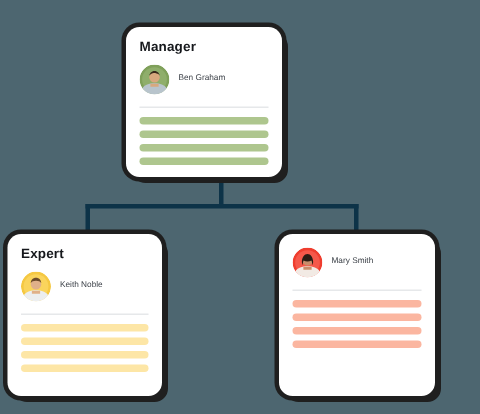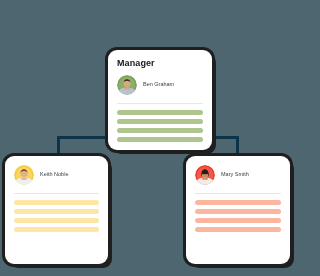--- a/index.html
+++ b/index.html
@@ -38,21 +38,21 @@
   
   .card {
     position: absolute;
     background: #ffffff;
     border-radius: 9px;
     box-shadow: 4px 4px 0 0 #1f1f1f, 0 0 0 3px #1f1f1f;
     box-sizing: border-box;
     padding: 9px 9px 10px 9px;
     overflow: hidden;
   }
-  .card-manager    { left: 108px; top: 18px;  width: 104px; height: 100px; margin-top: 32px; }
+  .card-manager    { left: 84px; top: 18px;  width: 104px; height: 100px; }
   .card-expert     { left: 5px;  top: 156px; width: 103px; height: 108px; }
   .card-specialist { left: 186px; top: 156px; width: 104px; height: 108px; }
 
   .card-title {
     font-size: 9px;
     font-weight: bold;
     color: #16181c;
     letter-spacing: 0.1px;
     margin: 0 0 6px 0;
     line-height: 1.1;
@@ -129,20 +129,21 @@
     <div class="divider"></div>
     <div class="bars">
       <div class="bar" style="background: rgb(174, 198, 142);"></div>
       <div class="bar" style="background: rgb(174, 198, 142);"></div>
       <div class="bar" style="background: rgb(174, 198, 142);"></div>
       <div class="bar" style="background: rgb(174, 198, 142);"></div>
     </div>
   </div>
 
   <div class="card card-expert">
+    <div class="card-title">Expert</div>
     <div class="person-row">
       <div class="avatar">
         <svg viewBox="0 0 40 40" xmlns="http://www.w3.org/2000/svg">
           <circle cx="20" cy="20" r="20" fill="#f5c842"></circle>
           <circle cx="20" cy="20" r="16.5" fill="#fad45c"></circle>
           <path d="M20 40c-7.5 0-13.8-3.4-16.2-8.4C6.6 27.2 12.6 25 20 25s13.4 2.2 16.2 6.6C33.8 36.6 27.5 40 20 40z" fill="#eceef0"></path>
           <path d="M14.5 25.5h11v4h-11z" fill="#e0b089"></path>
           <circle cx="20" cy="17" r="7" fill="#e0b089"></circle>
           <path d="M13 15.5c0-4.3 3.1-7.2 7-7.2s7 2.9 7 7.2c-1.3-2.3-3.6-3.3-7-3.3s-5.7 1-7 3.3z" fill="#6b4a2a"></path>
         </svg>

